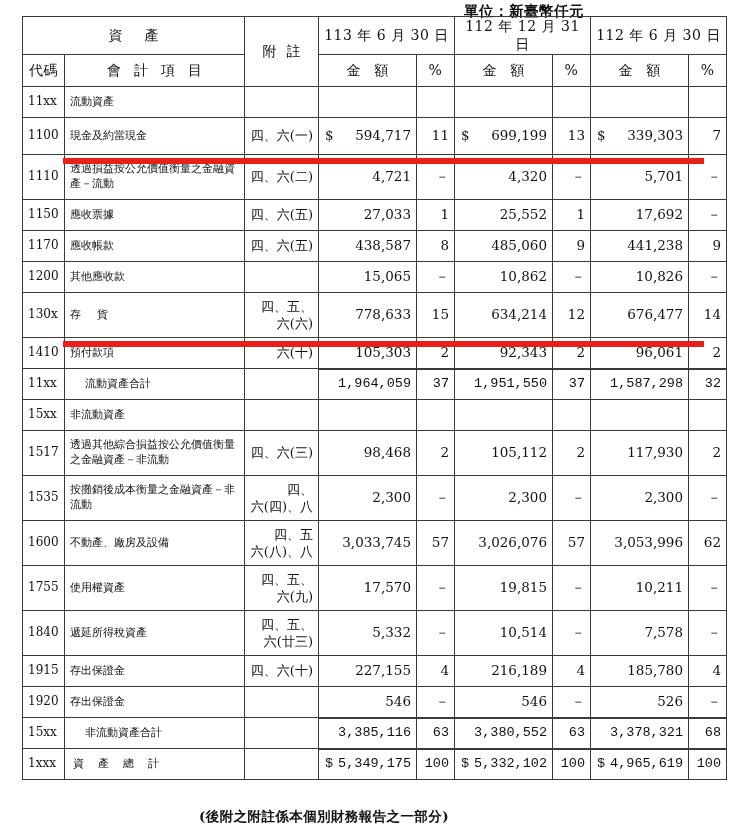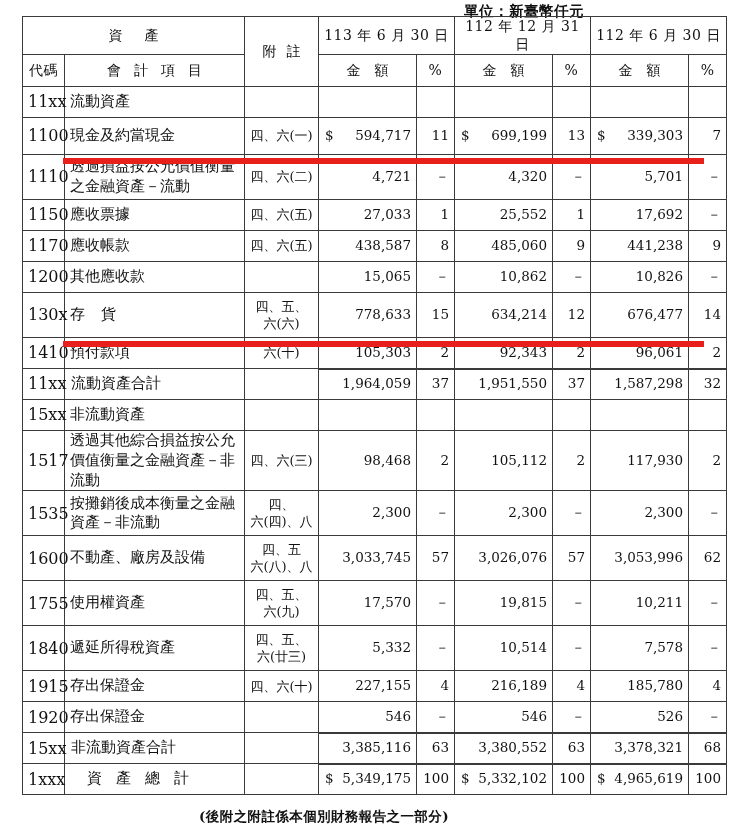--- a/index.html
+++ b/index.html
@@ -59,35 +59,35 @@
     letter-spacing:0.5px;
   }
   .hd-asset{letter-spacing:22px; text-indent:22px;}
   .hd-item{letter-spacing:13px; text-indent:13px;}
   .hd-note{letter-spacing:10px; text-indent:10px;}
   .hd-amt{letter-spacing:14px; text-indent:14px;}
 
   
   .code{
     text-align:left;
-    font-size:16px;
+    font-size:12px;
     padding-left:4px;
     white-space:nowrap;
   }
   .name{
     text-align:left;
     font-weight:600;
-    font-size:15px;
+    font-size:11px;
     padding-left:6px;
   }
-  .name.ind1{padding-left:6px;margin-left:16px;}
+  .name.ind1{padding-left:20px;margin-left:16px;}
   .name.spaced{letter-spacing:16px;}
-  .name.spaced2{letter-spacing:14px; padding-left:22px;}
+  .name.spaced2{letter-spacing:14px; padding-left:8px;}
   .note{
-    text-align:center;
+    text-align:right;
     font-size:13px;
     white-space:nowrap;
   }
   .amt{
     text-align:right;
     font-size:13.5px;
     padding-right:7px;
     white-space:nowrap;
     position:relative;
   }
@@ -100,20 +100,21 @@
     font-size:13.5px;
     padding-right:8px;
     white-space:nowrap;
   }
 
   tr.r-tall td{height:44px;}
   tr.r-med td{height:36px;}
   tr.r-short td{height:30px;}
   .num-sep{
     box-shadow:inset 0 1px 0 0 #3a3a3a;
+    font-family:Liberation Mono, monospace;
   }
   
   tr.grand td{border-top:1px solid #3a3a3a;border-bottom:1px solid #3a3a3a;}
 
   
   .redbar{
     position:absolute;
     left:63px;
     width:641px;
     height:6px;

